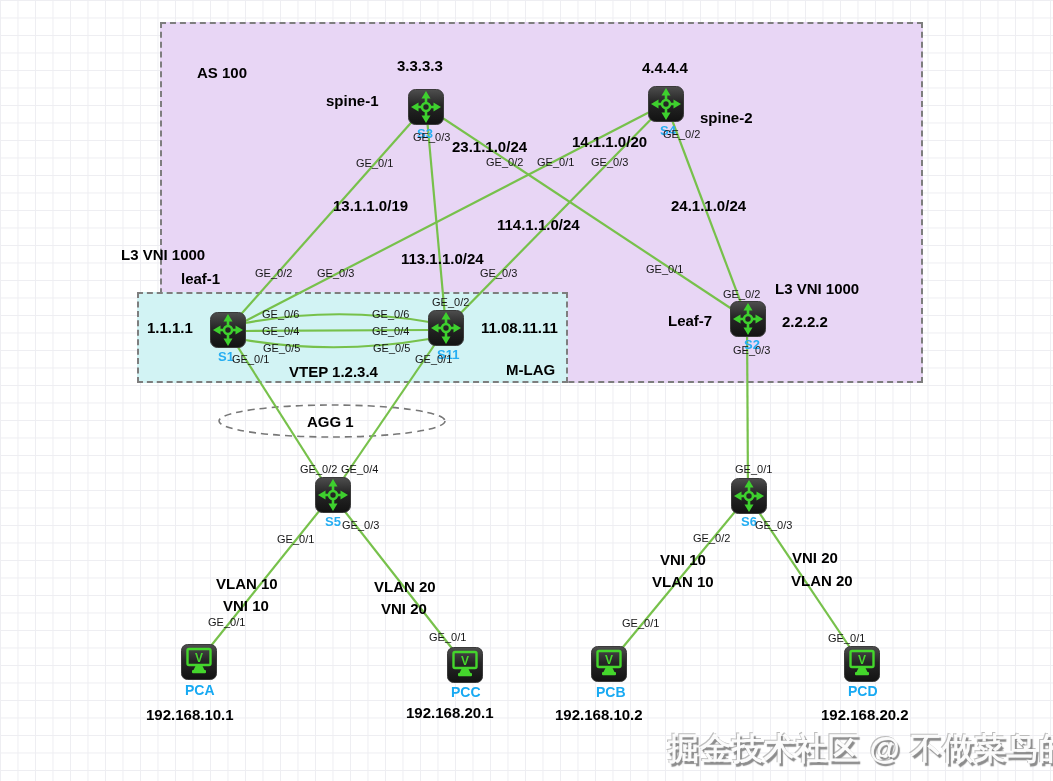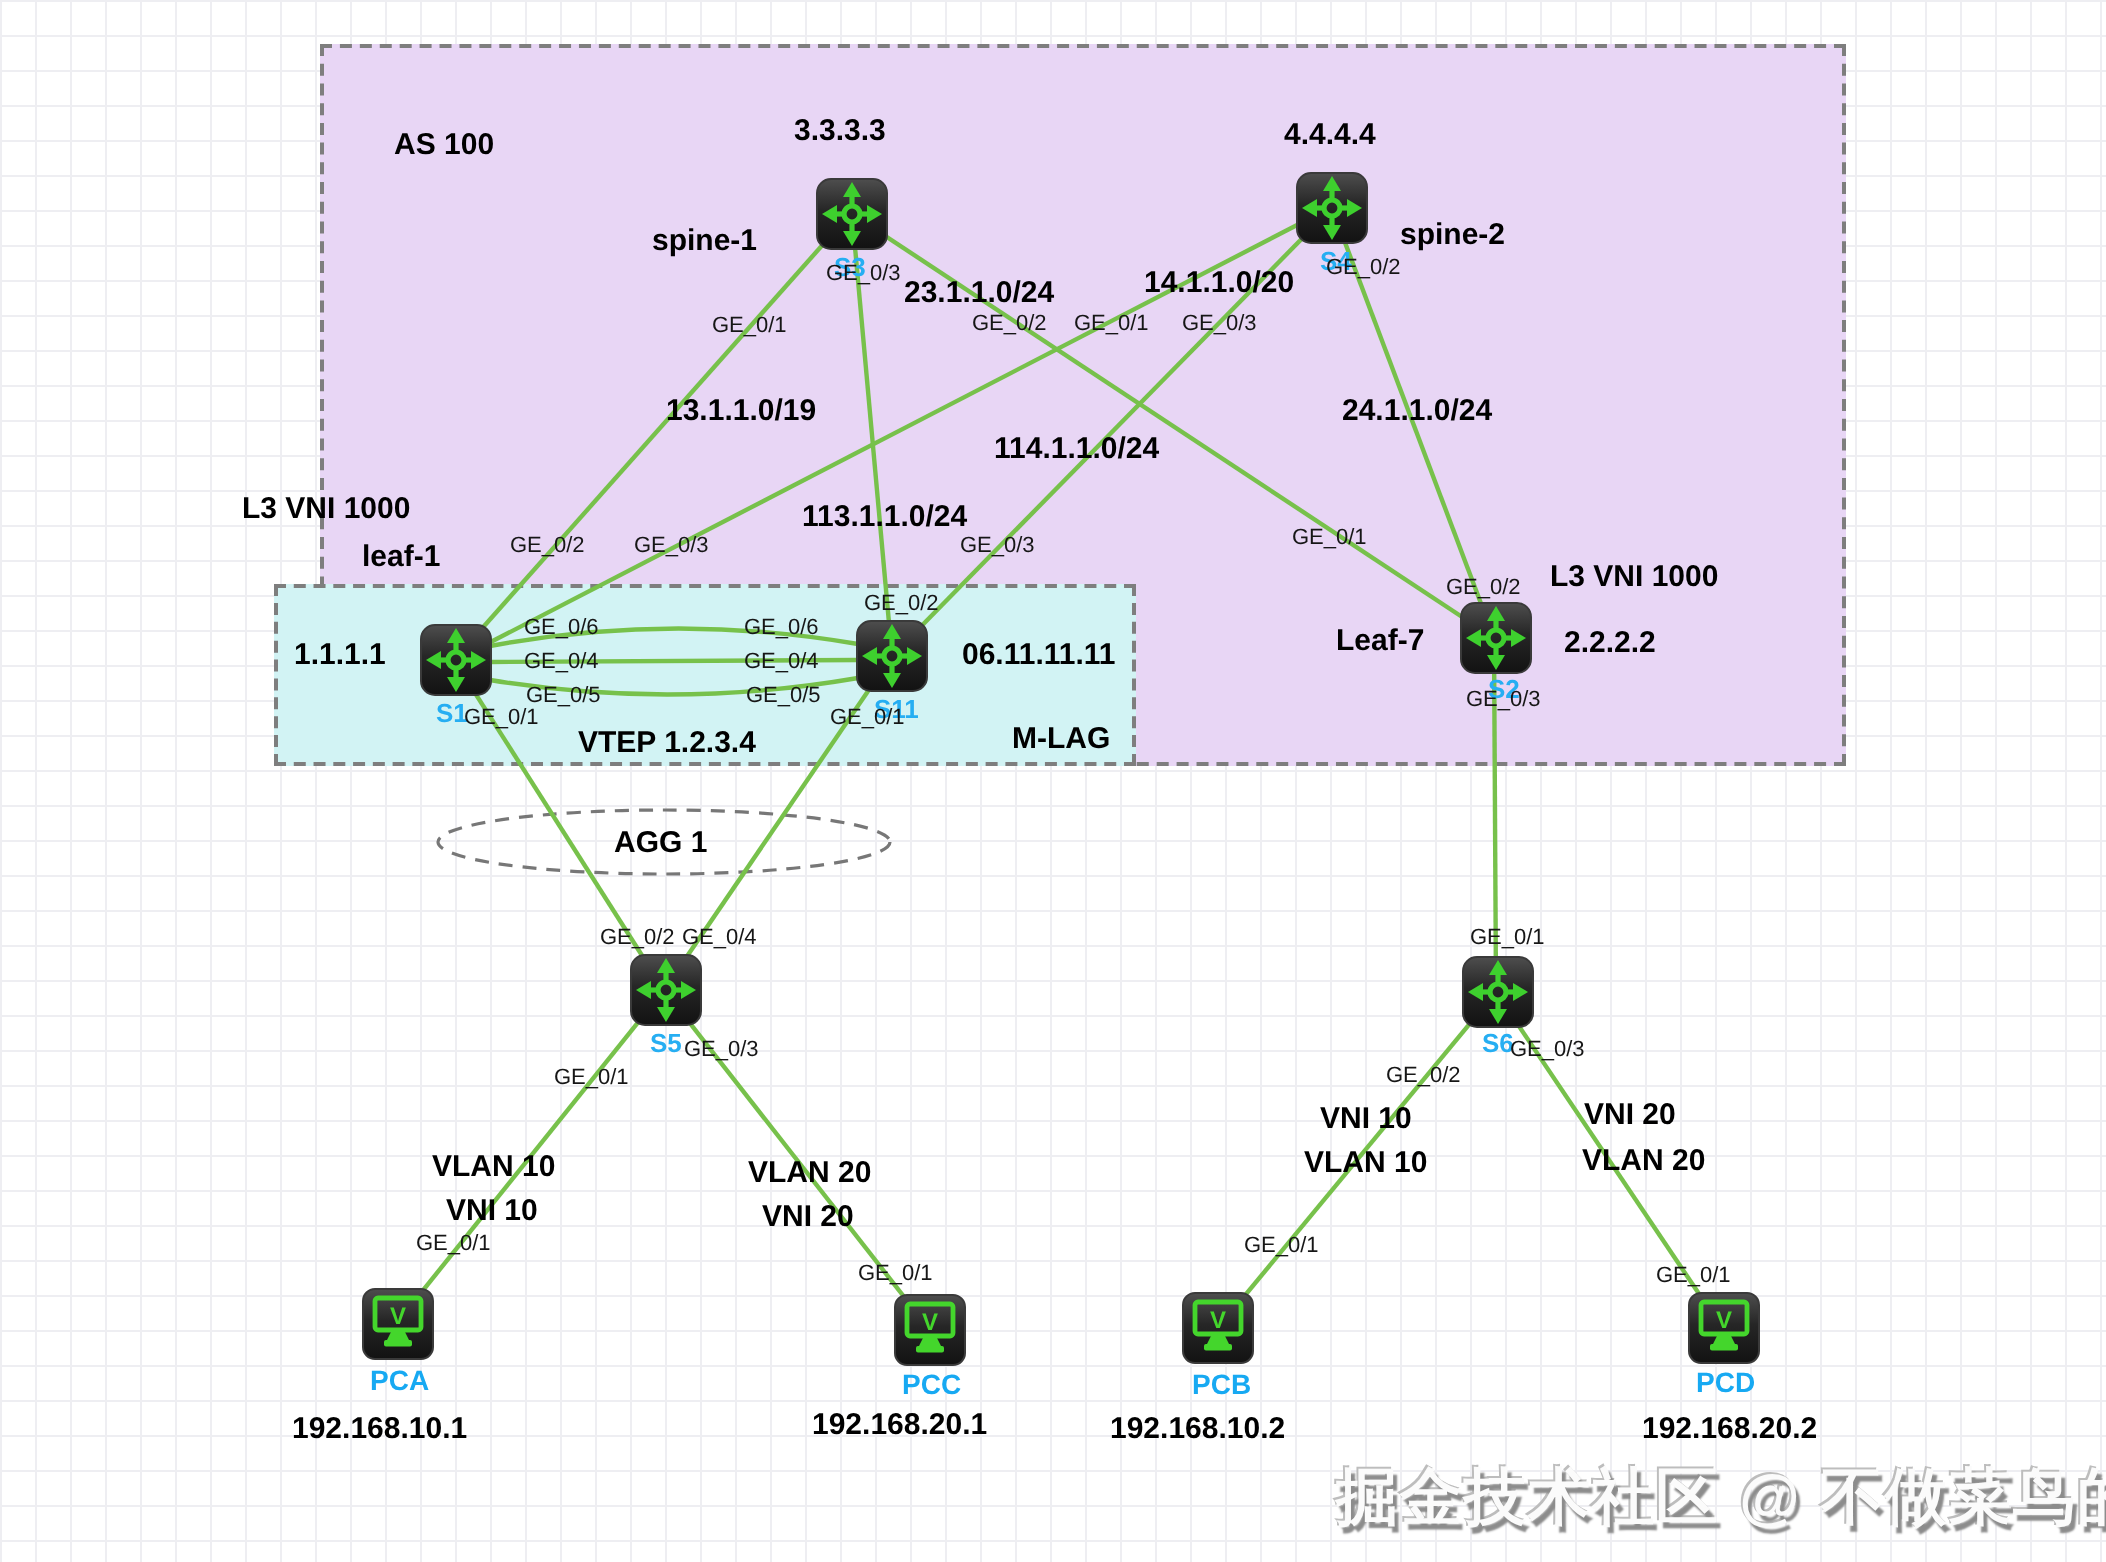--- a/index.html
+++ b/index.html
@@ -186,27 +186,27 @@
 
   <div class="t name" style="left:333px;top:197px">13.1.1.0/19</div>
   <div class="t name" style="left:452px;top:138px">23.1.1.0/24</div>
   <div class="t name" style="left:572px;top:133px">14.1.1.0/20</div>
   <div class="t name" style="left:671px;top:197px">24.1.1.0/24</div>
   <div class="t name" style="left:497px;top:216px">114.1.1.0/24</div>
   <div class="t name" style="left:401px;top:250px">113.1.1.0/24</div>
 
   <div class="t name" style="left:197px;top:64px">AS 100</div>
   <div class="t name" style="left:397px;top:57px">3.3.3.3</div>
-  <div class="t name" style="left:326px;top:112px">spine-1</div>
+  <div class="t name" style="left:326px;top:92px">spine-1</div>
   <div class="t name" style="left:642px;top:59px">4.4.4.4</div>
   <div class="t name" style="left:700px;top:109px">spine-2</div>
   <div class="t name" style="left:121px;top:246px">L3 VNI 1000</div>
   <div class="t name" style="left:181px;top:270px">leaf-1</div>
   <div class="t name" style="left:147px;top:319px">1.1.1.1</div>
-  <div class="t name" style="left:481px;top:319px">06.11.11.11</div>
+  <div class="t name" style="left:481px;top:319px">11.08.11.11</div>
   <div class="t name" style="left:289px;top:363px">VTEP 1.2.3.4</div>
   <div class="t name" style="left:506px;top:361px">M-LAG</div>
   <div class="t name" style="left:668px;top:312px">Leaf-7</div>
   <div class="t name" style="left:782px;top:313px">2.2.2.2</div>
   <div class="t name" style="left:775px;top:280px">L3 VNI 1000</div>
   <div class="t name" style="left:307px;top:413px">AGG 1</div>
 
   <div class="t name" style="left:216px;top:575px">VLAN 10</div>
   <div class="t name" style="left:223px;top:597px">VNI 10</div>
   <div class="t name" style="left:374px;top:578px">VLAN 20</div>

